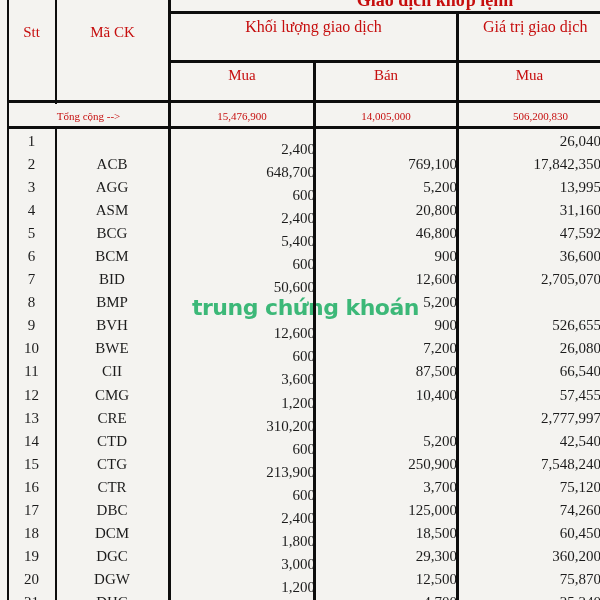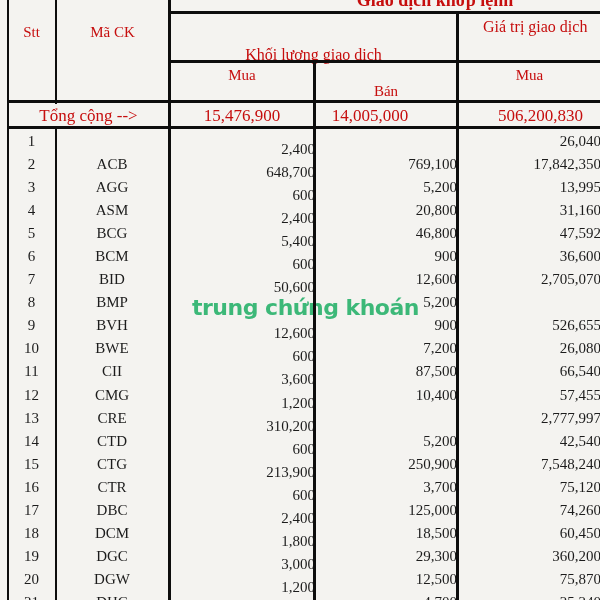--- a/index.html
+++ b/index.html
@@ -24,31 +24,31 @@
   .h-totbot {left:7px;  top:126px;width:593px;height:3px;}
   
   .red{color:#c60e0e;}
   .hcell{display:flex;justify-content:center;font-weight:normal;}
   .banner{
     left:170px;top:-12px;width:530px;height:24px;
     font-size:18px;line-height:24px;text-align:center;font-weight:bold;
   }
   .h-stt {left:8px;  top:0;width:47px; height:100px;align-items:flex-start;padding-top:24px;font-size:15px;}
   .h-mack{left:57px; top:0;width:111px;height:100px;align-items:flex-start;padding-top:24px;font-size:15px;}
-  .h-klgd{left:171px;top:14px;width:285px;height:46px;align-items:flex-start;padding-top:4px;font-size:16px;margin-top:28px;}
+  .h-klgd{left:171px;top:14px;width:285px;height:46px;align-items:flex-start;padding-top:4px;font-size:16px;}
   .h-gtgd{left:459px;top:14px;width:281px;height:46px;justify-content:flex-start;align-items:flex-start;
           padding-top:4px;padding-left:24px;font-size:16px;}
   .h-mua {left:171px;top:63px;width:142px;height:37px;align-items:flex-start;padding-top:4px;font-size:15px;}
-  .h-ban {left:316px;top:63px;width:140px;height:37px;align-items:flex-start;padding-top:20px;font-size:15px;}
+  .h-ban {left:316px;top:63px;width:140px;height:37px;align-items:flex-start;padding-top:4px;font-size:15px;}
   .h-gmua{left:459px;top:63px;width:141px;height:37px;align-items:flex-start;padding-top:4px;font-size:15px;}
   
-  .tot{display:flex;align-items:center;justify-content:center;top:103px;height:25px;font-size:17px;}
+  .tot{display:flex;align-items:center;justify-content:center;top:103px;height:25px;font-size:11px;}
   .t-label{left:9px;  width:159px;}
   .t-mua  {left:171px;width:142px;}
-  .t-ban  {left:300px;width:140px;}
+  .t-ban  {left:316px;width:140px;}
   .t-gmua {left:470px;width:141px;}
   
   .rows{position:absolute;left:8px;top:129.5px;width:594px;}
   .trow{position:relative;height:23.1px;}
   .tcell{position:absolute;top:0;height:100%;display:flex;align-items:center;font-size:15px;}
   .cell-stt {left:0;    width:47px; justify-content:center;}
   .cell-code{left:47px; width:114px;justify-content:center;}
   .cell-mua {left:161px;width:146px;justify-content:flex-end;padding-right:5px;margin-top:8px;}
   .cell-ban {left:307px;width:142px;justify-content:flex-end;padding-right:5px;}
   .cell-gt  {left:449px;width:144px;justify-content:flex-end;padding-right:5px;}

